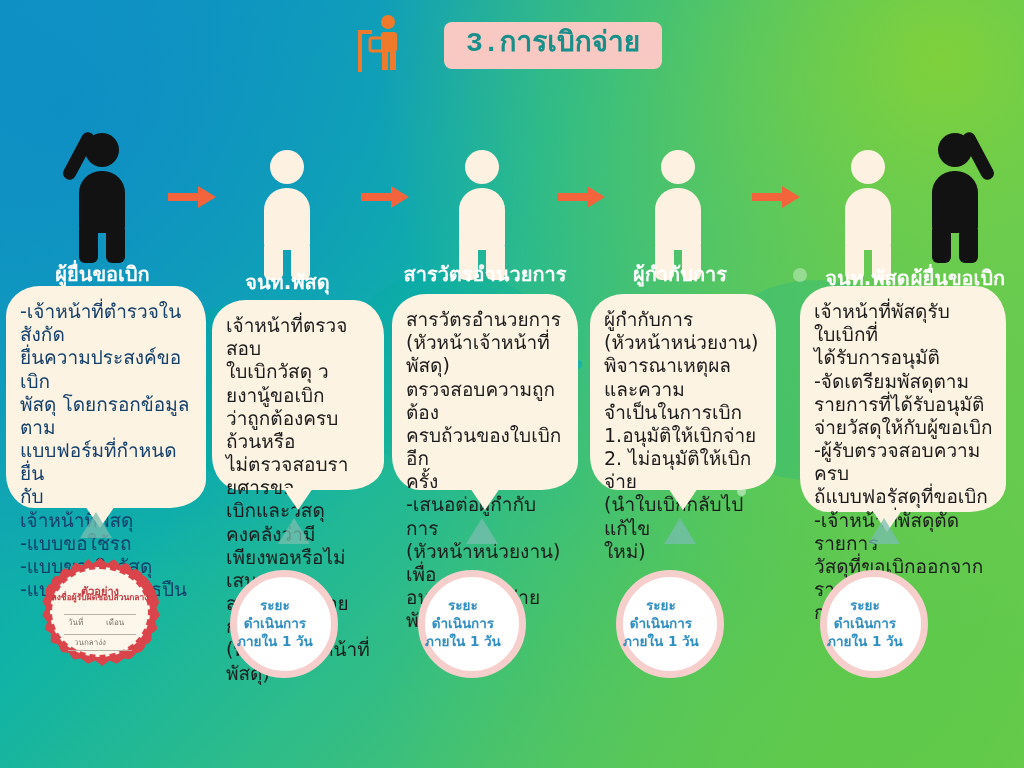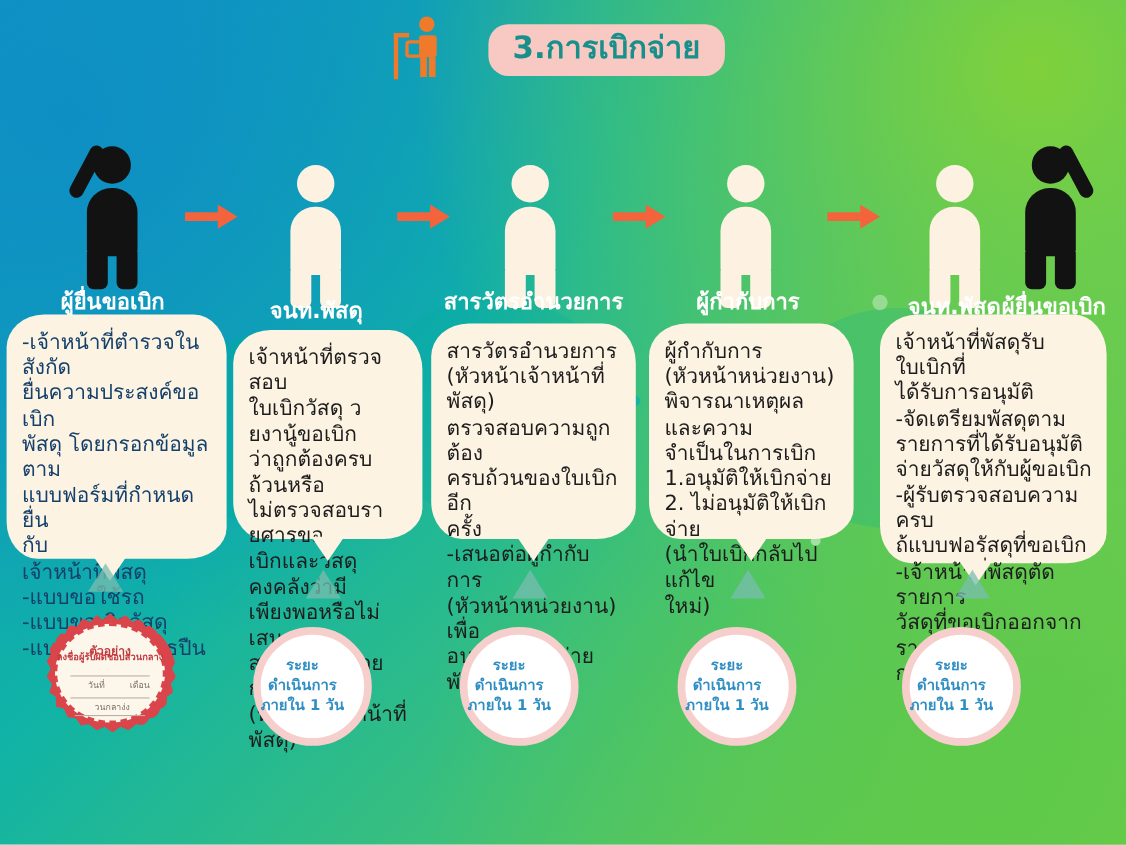--- a/index.html
+++ b/index.html
@@ -50,22 +50,23 @@
     left: 348px;
     top: 4px;
     width: 64px;
     height: 64px;
   }
   .title-box {
     position: absolute;
     left: 444px;
     top: 14px;
     background: #f7c9c2;
-    border-radius: 18px;
+    border-radius: 8px;
     padding: 7px 22px 9px 22px;
+    font-family: Liberation Mono, monospace;
   }
   .title-text {
     font-size: 28px;
     font-weight: bold;
     color: #188f8a;
     line-height: 1.1;
     white-space: nowrap;
   }
 
   
@@ -243,21 +244,20 @@
   .stamp-line {
     position: absolute;
     height: 1px;
     background: #b8b0a4;
   }
   .stamp-sub {
     position: absolute;
     font-size: 8px;
     color: #7a7264;
     white-space: nowrap;
-    margin-left: 12px;
   }
 </style>
 </head>
 <body>
 
 <div id="stage">
 
   <div class="teal-blob" style="left:150px;top:300px;width:230px;height:180px;"></div>
   <div class="teal-blob" style="left:340px;top:270px;width:220px;height:200px;opacity:0.5;"></div>
   <div class="teal-blob" style="left:700px;top:280px;width:240px;height:200px;opacity:0.45;"></div>

